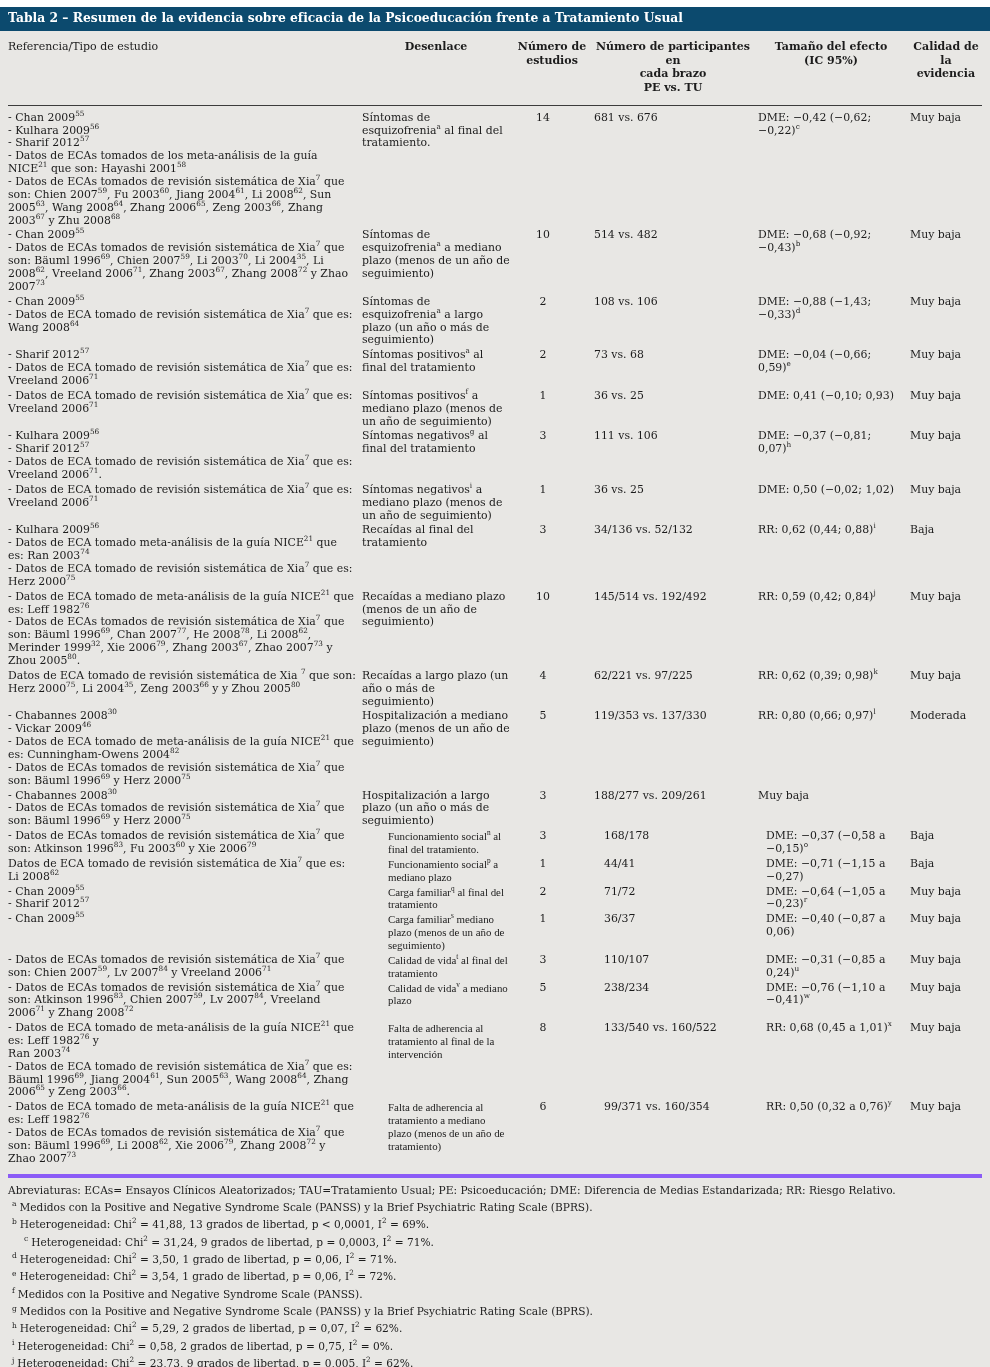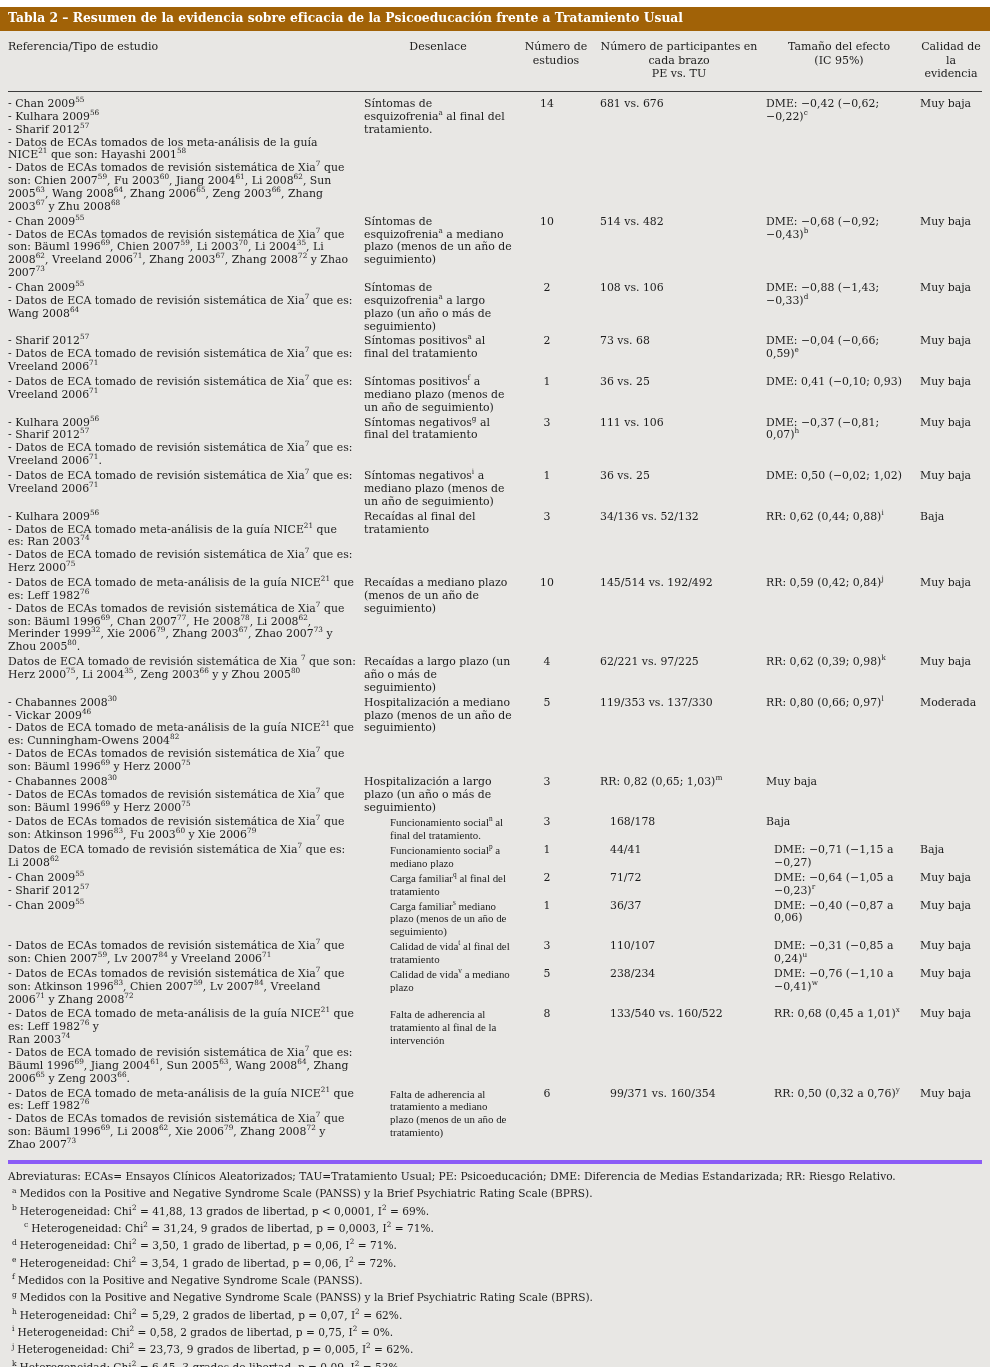--- a/index.html
+++ b/index.html
@@ -2,38 +2,37 @@
 <html lang="es"><head>
 <meta charset="utf-8">
 <style>
   html,body{margin:0;padding:0;}
   body{
     width:990px;height:1367px;background:#ffffff;
     font-family:"DejaVu Serif", serif;color:#1c1c1c;
     overflow:hidden;
   }
   .titlebar{
-    margin-top:7px;background:#a16207;color:#ffffff;
+    margin-top:7px;background:#0c4a6e;color:#ffffff;
     font-weight:bold;font-size:12.3px;line-height:1.2;
     padding:4px 10px 5px 8px;
   }
   .graybody{
     background:#e8e7e4;box-sizing:border-box;
     min-height:1326px;padding:0 8px 4px 8px;
     border-bottom:2px solid #161616;
   }
   .grid{
     display:grid;
     grid-template-columns:348px 148px 72px 158px 146px 1fr;
     column-gap:6px;
-    gap:8px;
   }
   .thead{padding:9px 0 10px;border-bottom:1px solid #3c3c3c;}
   .th{font-size:11px;line-height:1.25;white-space:pre-line;}
-  .th.center{text-align:center;}
+  .th.center{text-align:center;font-weight:bold;}
   .tbody{padding-top:6px;}
   .trow{margin-bottom:2px;font-size:10.9px;line-height:1.18;}
   .cell{min-height:1px;}
   .c-ref p{margin:0;}
   .c-n{text-align:center;padding-right:18px;}
   .shift .c-out{padding-left:26px;font-family:Liberation Serif, serif;}
   .shift .c-part{padding-left:10px;}
   .shift .c-eff{padding-left:8px;}
   sup{font-size:7.3px;line-height:0;vertical-align:super;}
   .footnotes{
@@ -193,30 +192,31 @@
     <div class="cell c-eff">RR: 0,80 (0,66; 0,97)<sup>l</sup></div>
     <div class="cell c-qual">Moderada</div>
   </div>
       <div class="trow grid">
     <div class="cell c-ref">
           <p>- Chabannes 2008<sup>30</sup></p>
           <p>- Datos de ECAs tomados de revisión sistemática de Xia<sup>7</sup> que son: Bäuml 1996<sup>69</sup> y Herz 2000<sup>75</sup></p>
         </div>
     <div class="cell c-out">Hospitalización a largo plazo (un año o más de seguimiento)</div>
     <div class="cell c-n">3</div>
-    <div class="cell c-eff">RR: 0,82 (0,65; 1,03)<sup>m</sup></div>
+    <div class="cell c-part">188/277 vs. 209/261</div>
     <div class="cell c-qual">Muy baja</div>
   </div>
       <div class="trow grid shift">
     <div class="cell c-ref">
           <p>- Datos de ECAs tomados de revisión sistemática de Xia<sup>7</sup> que son: Atkinson 1996<sup>83</sup>, Fu 2003<sup>60</sup> y Xie 2006<sup>79</sup></p>
         </div>
     <div class="cell c-out">Funcionamiento social<sup>n</sup> al final del tratamiento.</div>
     <div class="cell c-n">3</div>
     <div class="cell c-part">168/178</div>
+    <div class="cell c-eff">DME: −0,37 (−0,58 a −0,15)<sup>o</sup></div>
     <div class="cell c-qual">Baja</div>
   </div>
       <div class="trow grid shift">
     <div class="cell c-ref">
           <p>Datos de ECA tomado de revisión sistemática de Xia<sup>7</sup> que es: Li 2008<sup>62</sup></p>
         </div>
     <div class="cell c-out">Funcionamiento social<sup>p</sup> a mediano plazo</div>
     <div class="cell c-n">1</div>
     <div class="cell c-part">44/41</div>
     <div class="cell c-eff">DME: −0,71 (−1,15 a −0,27)</div>

